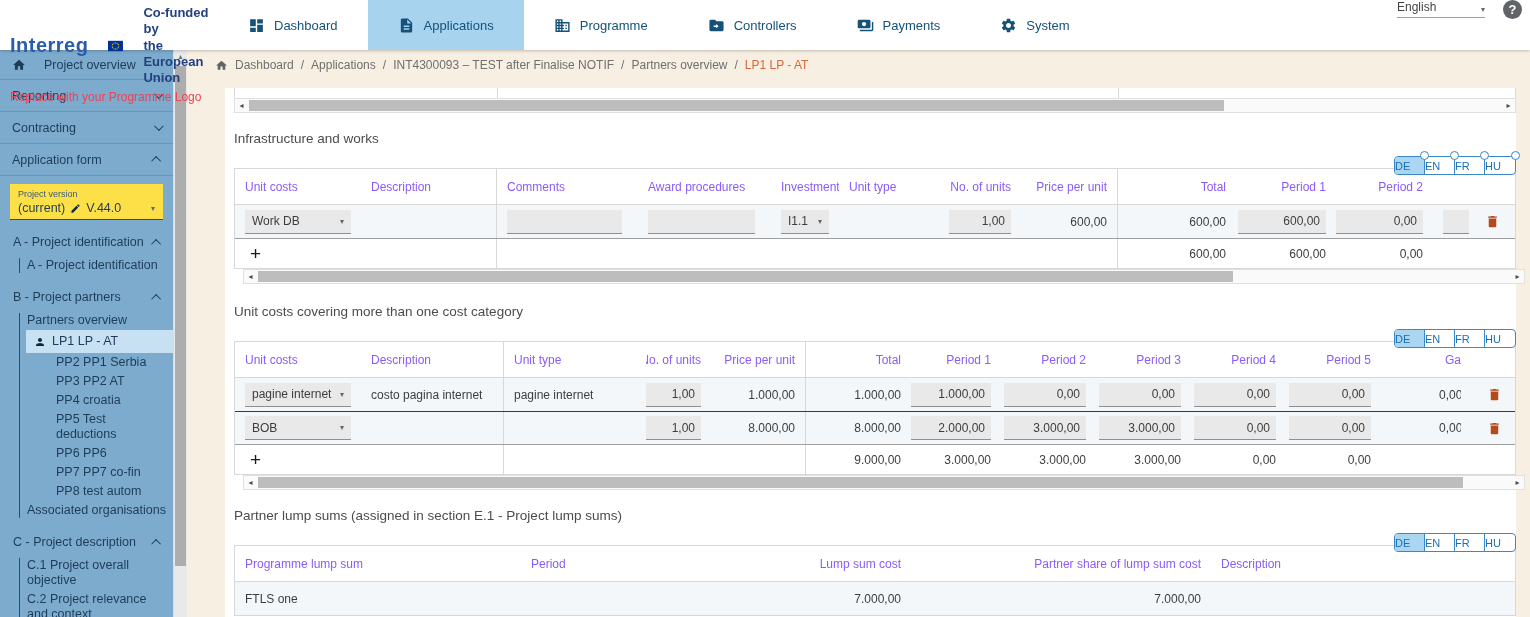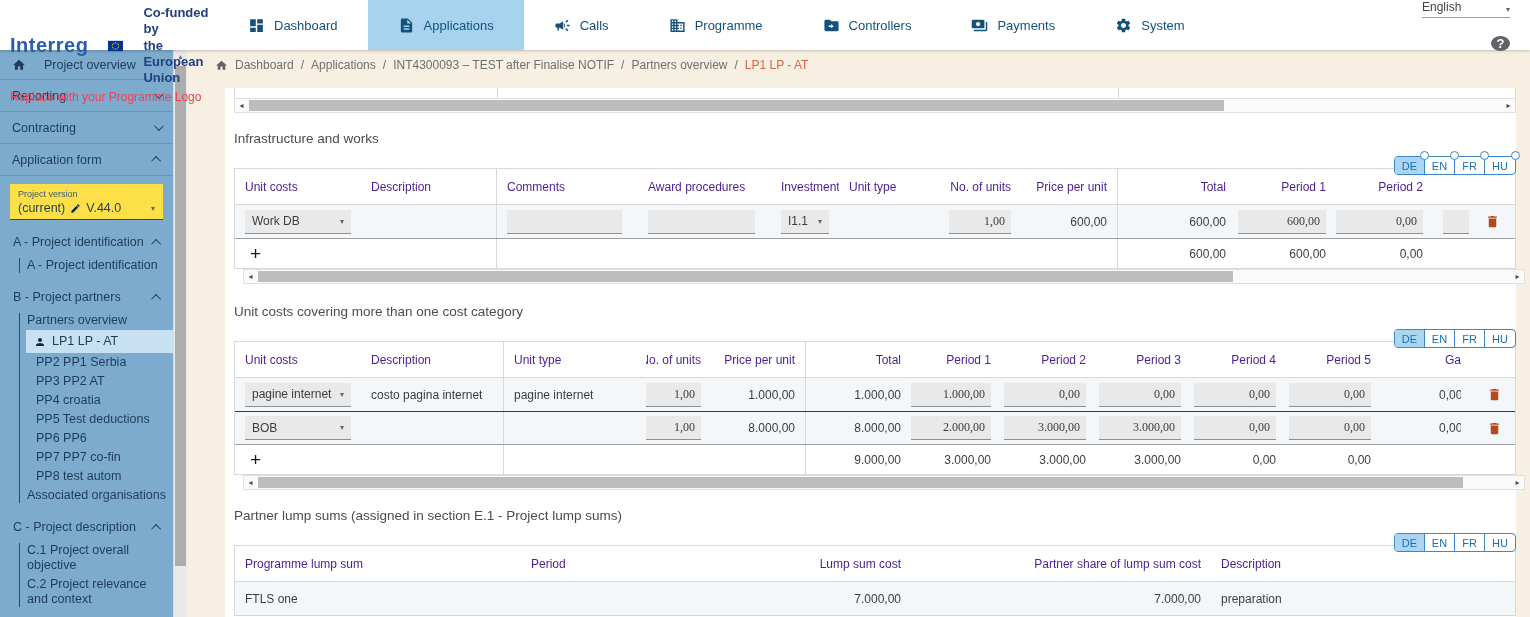--- a/index.html
+++ b/index.html
@@ -11,21 +11,21 @@
     box-shadow:0 1px 3px rgba(0,0,0,.22); z-index:20; display:flex; align-items:stretch; }
   .logo-block { width:212px; padding:5px 0 0 10px; }
   .logo-row { display:flex; align-items:center; gap:20px; }
   .interreg { font-size:20px; font-weight:bold; color:#2a5caa; letter-spacing:.5px; }
   .eu-text { font-size:13px; font-weight:bold; color:#23407f; line-height:1.25; }
   .logo-note { font-size:12px; color:#ee4156; margin-top:4px; white-space:nowrap; }
   .main-nav { display:flex; align-items:stretch; margin-left:6px; }
   .nav-item { display:flex; align-items:center; gap:9px; padding:0 30px; font-size:13px; color:#14527a; cursor:pointer; }
   .nav-item.active { background:#a7d3ef; }
   .nav-item svg { width:17px; height:17px; fill:#14527a; }
-  .header-right { margin-left:auto; display:flex; align-items:flex-end; gap:18px; padding-right:20px;flex-direction:column; }
+  .header-right { margin-left:auto; display:flex; align-items:flex-start; gap:18px; padding-right:8px; }
   .lang-select { width:88px; border-bottom:1px solid #9e9e9e; font-size:12px; color:#444;
     display:flex; justify-content:space-between; align-items:flex-end; padding-bottom:3px; cursor:pointer; }
   .caret-sm { font-size:8px; color:#666; }
   .help-circle { width:19px; height:19px; border-radius:50%; background:#606468; color:#fff;
     font-size:13px; font-weight:bold; display:flex; align-items:center; justify-content:center; cursor:pointer; }
 
   
   .sidebar { position:absolute; left:0; top:50px; width:173px; bottom:0; background:#7dabcd; color:#1d3c58; overflow:hidden; }
   .side-row { display:flex; align-items:center; gap:18px; padding:0 12px; font-size:12.5px; cursor:pointer; }
   .side-top { height:30px; border-bottom:1px solid #6896ba; }
@@ -37,21 +37,21 @@
   .version-box { margin:8px 10px 4px 10px; background:#fde047; border-bottom:1px solid #2f4b63; padding:5px 8px 4px 8px; cursor:pointer; }
   .version-label { font-size:9px; color:#3c5b75; }
   .version-value { display:flex; align-items:center; gap:5px; font-size:12.5px; margin-top:2px; }
   .version-value svg { width:11px; height:11px; fill:#10283c; }
   .version-caret { margin-left:auto; }
   .group-title { display:flex; justify-content:space-between; align-items:center; padding:0 12px 0 13px;
     height:24px; margin-top:10px; font-size:12.5px; cursor:pointer; }
   .group-items { position:relative; margin-top:2px; }
   .group-items::before { content:""; position:absolute; left:19px; top:2px; bottom:2px; width:1px; background:#2f4b63; }
   .item { padding:2px 4px 2px 27px; font-size:12.5px; line-height:15px; cursor:pointer; }
-  .item.partner { padding-left:36px; }
+  .item.partner { padding-left:56px; }
   .item.selected { background:#c8e1f2; margin-left:26px; padding:4px 0 4px 8px; display:flex; align-items:center; gap:6px; }
   .item.selected svg { width:12px; height:12px; fill:#10283c; flex:none; }
 
   .v-scrollbar { position:absolute; left:173px; top:50px; width:14px; bottom:0; background:#e9e9e9; border-left:1px solid #dcdcdc; }
   .v-scrollbar .sb-up { display:block; height:14px; text-align:center; font-size:8px; color:#707070; line-height:14px; }
   .v-thumb { position:absolute; left:1px; right:1px; top:16px; height:500px; background:#adadad; }
 
   
   .main-area { position:absolute; left:187px; top:50px; right:0; bottom:0; }
   .breadcrumb { height:30px; display:flex; align-items:center; gap:7px; padding-left:28px; font-size:12px; color:#6f6f6f; }
@@ -67,43 +67,43 @@
   .hscroll { height:15px; margin-left:9px; width:1282px; background:#fafafa; border:1px solid #e0e0e0; position:relative; }
   .sb-arrow { position:absolute; top:0; width:13px; height:13px; text-align:center; font-size:8px; color:#4a4a4a; line-height:13px; cursor:pointer; }
   .sb-arrow.left { left:0; } .sb-arrow.right { right:0; }
   .sb-thumb { position:absolute; top:1px; height:11px; background:#bdbdbd; cursor:pointer; }
 
   .section-title { font-size:13.5px; font-weight:400; color:#4c4c4c; margin:18px 0 0 9px; }
   .table-wrap { position:relative; margin:22px 0 0 9px; width:1282px; }
   .mt2 { margin-top:20px; }
 
   .lang-tabs { position:absolute; top:-12px; right:0; display:flex; height:19px; border:1px solid #3c87c8; border-radius:4px; background:#fff; z-index:3; }
-  .lang-tab { width:30px; display:flex; align-items:center; justify-content:center; font-size:11px; color:#1a6fb5; position:relative; border-right:1px solid #3c87c8; cursor:pointer; }
+  .lang-tab { width:30px; display:flex; align-items:center; font-size:11px; color:#1a6fb5; position:relative; border-right:1px solid #3c87c8; cursor:pointer; }
   .lang-tab:last-child { border-right:none; border-radius:0 3px 3px 0; }
   .lang-tab:first-child { border-radius:3px 0 0 3px; }
   .lang-tab.active { background:#aad6f2; }
   .tab-dot { position:absolute; top:-6px; right:-5px; width:9px; height:9px; background:#fff; border:1.5px solid #3c87c8; border-radius:50%; }
 
   .grid-table { border:1px solid #d8d8d8; font-size:12px; color:#3d3d3d; background:#fff; }
   .g-row { display:grid; }
   .t1 .g-row { grid-template-columns:126px 136px 141px 133px 68px 92px 90px 97px 118px 100px 97px 36px 46px; }
   .t2 .g-row { grid-template-columns:126px 143px 142px 65px 95px 105px 90px 95px 95px 95px 95px 90px 46px; }
   .t3 .g-row { grid-template-columns:286px 280px 110px 300px 306px; }
-  .g-head { height:36px; border-bottom:1px solid #d8d8d8; color:#4c1d95; }
+  .g-head { height:36px; border-bottom:1px solid #d8d8d8; color:#8b5cf6; }
   .data-row { height:33px; background:#f3f7fa; }
   .data-row + .data-row { border-top:1px solid #7f1d1d; }
   .totals-row { height:30px; border-top:1px solid #9f9f9f; background:#fff; }
   .cell { padding:0 10px; display:flex; align-items:center; overflow:hidden; white-space:nowrap; }
   .cell.num { justify-content:flex-end; }
   .cell.bR { border-right:1px solid #d8d8d8; }
   .cell.ctr { justify-content:center; }
   .clip-span { display:block; width:22px; overflow:hidden; }
 
   .inp { height:24px; background:#e9e9e9; border:none; border-bottom:1px solid #8f8f8f; font:inherit; font-size:12px; color:#3d3d3d; padding:0 6px; outline:none; }
-  .inp.num { text-align:right;font-family:Liberation Serif, serif; }
+  .inp.num { text-align:right; }
   .inp.fill { width:calc(100% - 6px); }
   .inp.w60 { width:62px; }
   .inp.w88 { width:88px; }
   .inp.w80 { width:82px; }
   .inp.wclip { width:58px; flex:none; }
   .select { height:24px; background:#e9e9e9; border-bottom:1px solid #8f8f8f; display:flex; align-items:center; justify-content:space-between; padding:0 7px; gap:6px; cursor:pointer; }
   .select.w106 { width:106px; }
   .select.w56 { width:56px; }
   .plus-btn { font-size:19px; color:#1a1a1a; padding-left:5px; cursor:pointer; background:none; border:none; font-family:inherit; }
   .trash-btn { background:none; border:none; cursor:pointer; display:flex; align-items:center; }
@@ -147,26 +147,20 @@
       <span>Dashboard</span>
     </div>
     <div class="nav-item active">
       <svg viewBox="0 0 24 24">
           <path d="M14 2H6a2 2 0 0 0-2 2v16a2 2 0 0 0 2 2h12a2 2 0 0 0 2-2V8l-6-6zm2 16H8v-2h8v2zm0-4H8v-2h8v2zm-3-5V3.5L18.5 9H13z"></path>
         </svg>
       <span>Applications</span>
     </div>
     <div class="nav-item">
       <svg viewBox="0 0 24 24">
-          <path d="M18 11v2h4v-2h-4zM16 17.61c.96.71 2.21 1.65 3.2 2.39.4-.53.8-1.07 1.2-1.6-.99-.74-2.24-1.68-3.2-2.4-.4.54-.8 1.08-1.2 1.61zM20.4 5.6c-.4-.53-.8-1.07-1.2-1.6-.99.74-2.24 1.68-3.2 2.4.4.53.8 1.07 1.2 1.6.96-.72 2.21-1.65 3.2-2.4zM4 9c-1.1 0-2 .9-2 2v2c0 1.1.9 2 2 2h1v4h2v-4h1l5 3V6L8 9H4zm11.5 3c0-1.33-.58-2.53-1.5-3.35v6.69c.92-.81 1.5-2.01 1.5-3.34z"></path>
-        </svg>
-      <span>Calls</span>
-    </div>
-    <div class="nav-item">
-      <svg viewBox="0 0 24 24">
           <path d="M12 7V3H2v18h20V7H12zM6 19H4v-2h2v2zm0-4H4v-2h2v2zm0-4H4V9h2v2zm0-4H4V5h2v2zm4 12H8v-2h2v2zm0-4H8v-2h2v2zm0-4H8V9h2v2zm0-4H8V5h2v2zm10 12h-8v-2h2v-2h-2v-2h2v-2h-2V9h8v10zm-2-8h-2v2h2v-2zm0 4h-2v2h2v-2z"></path>
         </svg>
       <span>Programme</span>
     </div>
     <div class="nav-item">
       <svg viewBox="0 0 24 24">
           <path d="M20 6h-8l-2-2H4c-1.1 0-2 .9-2 2v12c0 1.1.9 2 2 2h16c1.1 0 2-.9 2-2V8c0-1.1-.9-2-2-2zm-8.5 10v-2H8v-2h3.5v-2l3.5 3-3.5 3z" fill-rule="evenodd"></path>
         </svg>
       <span>Controllers</span>
     </div>
@@ -558,18 +552,17 @@
           <div class="cell">Period</div>
           <div class="cell num">Lump sum cost</div>
           <div class="cell num">Partner share of lump sum cost</div>
           <div class="cell">Description</div>
         </div>
         <div class="g-row data-row">
           <div class="cell">FTLS one</div>
           <div class="cell"></div>
           <div class="cell num">7.000,00</div>
           <div class="cell num">7.000,00</div>
-          <div class="cell">preparation</div>
         </div>
       </div>
     </div>
   </div>
 </main>
 
 </body></html>

